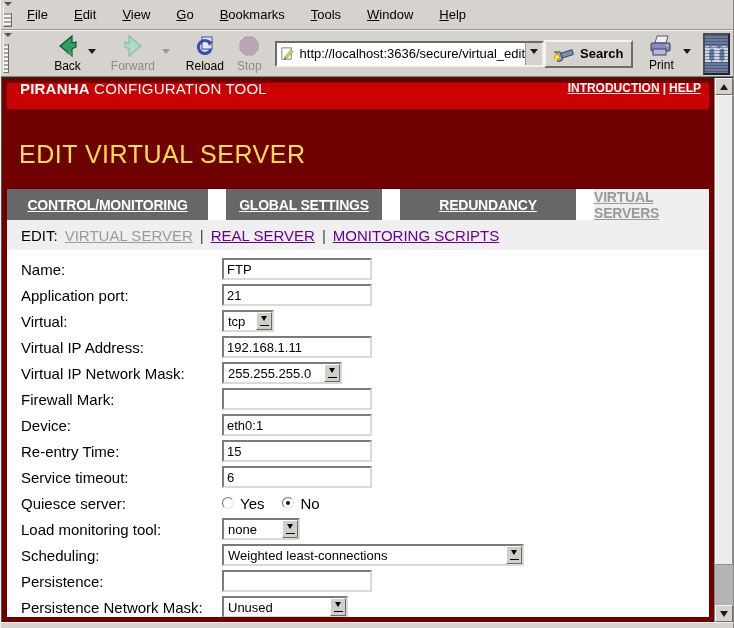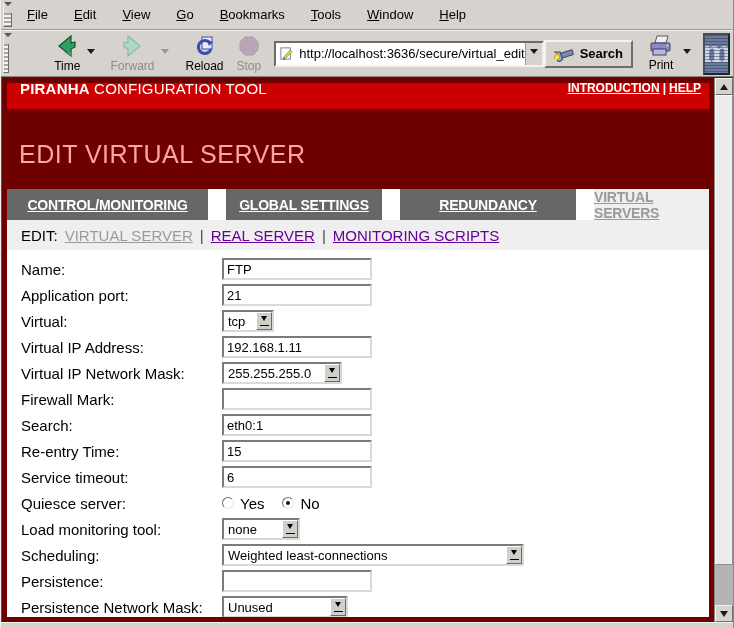--- a/index.html
+++ b/index.html
@@ -34,21 +34,21 @@
   .page { flex:1; background:#6f0000; padding:5px; overflow:hidden; display:flex; flex-direction:column; }
 
   .red-header { height:26px; background:#cc0000; color:#fff; display:flex; align-items:center; justify-content:space-between; padding:0 8px 16px 13px; }
   .brand { font-size:15px; letter-spacing:.2px; }
   .brand b { font-weight:bold; }
   .hdr-links { font-size:12px; font-weight:bold; }
   .hdr-links a { color:#fff; text-decoration:underline; cursor:pointer; }
   .hdr-sep { text-decoration:none; margin:0 3px; }
 
   .title-zone { height:80px; display:flex; align-items:center; }
-  .page-title { color:#fca5a5; font-size:25px; letter-spacing:.5px; margin-left:12px; margin-top:10px; }
+  .page-title { color:#fde047; font-size:25px; letter-spacing:.5px; margin-left:12px; margin-top:10px; }
 
   .content-box { flex:1; background:#fff; display:flex; flex-direction:column; overflow:hidden; }
   .tabs { display:flex; height:31px; background:#fff; gap:18px; }
   .tab { background:#676767; color:#fff; font-size:14px; font-weight:bold; letter-spacing:-.2px; display:flex; align-items:center; justify-content:center; text-decoration:underline; cursor:pointer; }
   .tab.t0 { width:201px; } .tab.t1 { width:156px; } .tab.t2 { width:176px; } .tab.active { flex:1; background:#efefef; color:#9a9a9a; }
 
   .subnav { height:30px; background:#efefef; display:flex; align-items:center; font-size:15px; padding-left:14px; gap:7px;text-align:right; }
   .subnav .prefix { color:#000; }
   .subnav a { text-decoration:underline; cursor:pointer; }
   .subnav a.current { color:#9a9a9a; }
@@ -101,21 +101,21 @@
   <div class="toolbar">
     <div class="grip" style="height:40px;"></div>
 
     <div class="tb-btn" style="margin-left:40px;">
       <span>
         <svg width="24" height="24" viewBox="0 0 24 24">
             <path d="M16 2 L4 12 L16 22 L16 15 L20 13 L20 8 L16 9 Z" fill="#2f9e60" stroke="#14532d" stroke-width="1.2"></path>
             <path d="M8 19 l8 3 0 -4 z" fill="#9a9a9a" opacity=".5"></path>
           </svg>
       </span>
-      <span class="lbl">Time</span>
+      <span class="lbl">Back</span>
     </div>
     <div class="drop-arrow"></div>
 
     <div class="tb-btn disabled" style="margin-left:8px;">
       <span>
         <svg width="24" height="24" viewBox="0 0 24 24">
             <path d="M8 2 L20 12 L8 22 L8 15 L4 13 L4 8 L8 9 Z" fill="#aed9c2" stroke="#8fb9a4" stroke-width="1.2"></path>
           </svg>
       </span>
       <span class="lbl">Forward</span>
@@ -258,21 +258,21 @@
                 </span>
             </span>
           </div>
 
           <div class="frow">
             <label>Firewall Mark:</label>
             <input class="tin" value="" style="">
           </div>
 
           <div class="frow">
-            <label>Search:</label>
+            <label>Device:</label>
             <input class="tin" value="eth0:1" style="">
           </div>
 
           <div class="frow">
             <label>Re-entry Time:</label>
             <input class="tin" value="15" style="">
           </div>
 
           <div class="frow">
             <label>Service timeout:</label>

